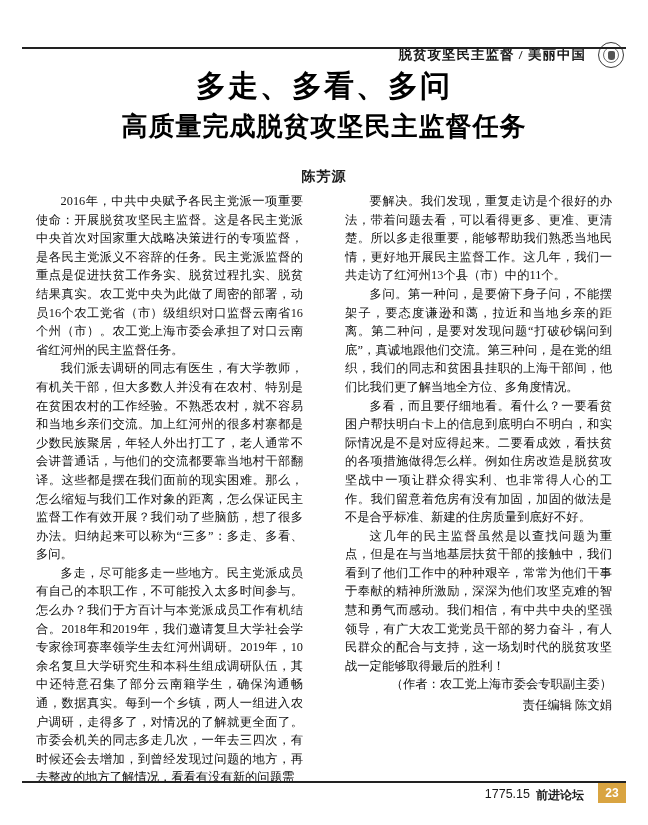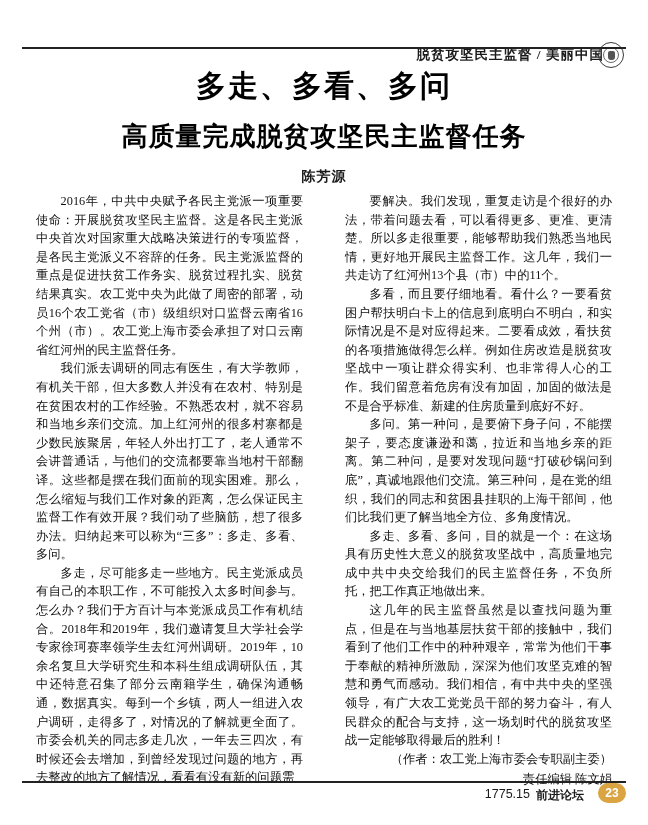--- a/index.html
+++ b/index.html
@@ -31,21 +31,21 @@
   .header-rule {
     position: absolute;
     left: 22px;
     right: 22px;
     top: 47px;
     height: 2px;
     background: #222222;
   }
   .header-title {
     position: absolute;
-    right: 44px;
+    right: 62px;
     top: 24px;
     font-family: "Liberation Serif", "DejaVu Serif", serif;
     font-weight: bold;
     font-size: 13.5px;
     letter-spacing: 1px;
     color: #1a1a1a;
     white-space: nowrap;
   }
   .header-logo {
     position: absolute;
@@ -96,24 +96,24 @@
     line-height: 40px;
     text-align: center;
   }
   .main-title-2 {
     font-family: "Liberation Sans", "DejaVu Sans", sans-serif;
     font-weight: bold;
     font-size: 26px;
     letter-spacing: 1px;
     color: #000000;
     line-height: 36px;
-    margin-top: 12px;
+    margin-top: 2px;
   }
   .author-line {
-    margin-top: 14px;
+    margin-top: 24px;
     font-family: "Liberation Sans", "DejaVu Sans", sans-serif;
     font-weight: bold;
     font-size: 14px;
     letter-spacing: 1px;
     color: #1a1a1a;
   }
 
   
   .columns {
     position: absolute;
@@ -185,21 +185,20 @@
     top: 2px;
     width: 28px;
     height: 20px;
     background: #d9a441;
     color: #ffffff;
     font-family: "Liberation Sans", "DejaVu Sans", sans-serif;
     font-size: 12px;
     font-weight: bold;
     text-align: center;
     line-height: 20px;
-    border-radius: 10px;
   }
 </style>
 </head>
 <body>
 
 <div class="page">
 
   <div class="header">
     <div class="header-title">脱贫攻坚民主监督 / 美丽中国</div>
     <div class="header-logo"></div>
@@ -214,23 +213,22 @@
 
   <div class="columns">
     <div class="col">
       <p>2016年，中共中央赋予各民主党派一项重要使命：开展脱贫攻坚民主监督。这是各民主党派中央首次对国家重大战略决策进行的专项监督，是各民主党派义不容辞的任务。民主党派监督的重点是促进扶贫工作务实、脱贫过程扎实、脱贫结果真实。农工党中央为此做了周密的部署，动员16个农工党省（市）级组织对口监督云南省16个州（市）。农工党上海市委会承担了对口云南省红河州的民主监督任务。</p>
       <p>我们派去调研的同志有医生，有大学教师，有机关干部，但大多数人并没有在农村、特别是在贫困农村的工作经验。不熟悉农村，就不容易和当地乡亲们交流。加上红河州的很多村寨都是少数民族聚居，年轻人外出打工了，老人通常不会讲普通话，与他们的交流都要靠当地村干部翻译。这些都是摆在我们面前的现实困难。那么，怎么缩短与我们工作对象的距离，怎么保证民主监督工作有效开展？我们动了些脑筋，想了很多办法。归纳起来可以称为“三多”：多走、多看、多问。</p>
       <p>多走，尽可能多走一些地方。民主党派成员有自己的本职工作，不可能投入太多时间参与。怎么办？我们于方百计与本党派成员工作有机结合。2018年和2019年，我们邀请复旦大学社会学专家徐珂赛率领学生去红河州调研。2019年，10余名复旦大学研究生和本科生组成调研队伍，其中还特意召集了部分云南籍学生，确保沟通畅通，数据真实。每到一个乡镇，两人一组进入农户调研，走得多了，对情况的了解就更全面了。市委会机关的同志多走几次，一年去三四次，有时候还会去增加，到曾经发现过问题的地方，再去整改的地方了解情况，看看有没有新的问题需</p>
       <p></p>
     </div>
     <div class="col">
       <p>要解决。我们发现，重复走访是个很好的办法，带着问题去看，可以看得更多、更准、更清楚。所以多走很重要，能够帮助我们熟悉当地民情，更好地开展民主监督工作。这几年，我们一共走访了红河州13个县（市）中的11个。</p>
+      <p>多问。第一种问，是要俯下身子问，不能摆架子，要态度谦逊和蔼，拉近和当地乡亲的距离。第二种问，是要对发现问题“打破砂锅问到底”，真诚地跟他们交流。第三种问，是在党的组织，我们的同志和贫困县挂职的上海干部间，他们比我们更了解当地全方位、多角度情况。</p>
       <p>多看，而且要仔细地看。看什么？一要看贫困户帮扶明白卡上的信息到底明白不明白，和实际情况是不是对应得起来。二要看成效，看扶贫的各项措施做得怎么样。例如住房改造是脱贫攻坚战中一项让群众得实利、也非常得人心的工作。我们留意着危房有没有加固，加固的做法是不是合乎标准、新建的住房质量到底好不好。</p>
-      <p>多问。第一种问，是要俯下身子问，不能摆架子，要态度谦逊和蔼，拉近和当地乡亲的距离。第二种问，是要对发现问题“打破砂锅问到底”，真诚地跟他们交流。第三种问，是在党的组织，我们的同志和贫困县挂职的上海干部间，他们比我们更了解当地全方位、多角度情况。</p>
-      <p>多走、多看、多问，目的就是一个：在这场具有历史性大意义的脱贫攻坚战中，高质量地完成中共中央交给我们的民主监督任务，不负所托，把工作真正地做出来。</p>
       <p>这几年的民主监督虽然是以查找问题为重点，但是在与当地基层扶贫干部的接触中，我们看到了他们工作中的种种艰辛，常常为他们干事于奉献的精神所激励，深深为他们攻坚克难的智慧和勇气而感动。我们相信，有中共中央的坚强领导，有广大农工党党员干部的努力奋斗，有人民群众的配合与支持，这一场划时代的脱贫攻坚战一定能够取得最后的胜利！</p>
       <p class="sign">（作者：农工党上海市委会专职副主委）</p>
       <p class="sign2">责任编辑  陈文娟</p>
     </div>
   </div>
 
   <div class="footer">
     <div class="footer-rule"></div>
     <div class="footer-date">1775.15</div>
     <div class="footer-mag">前进论坛</div>

